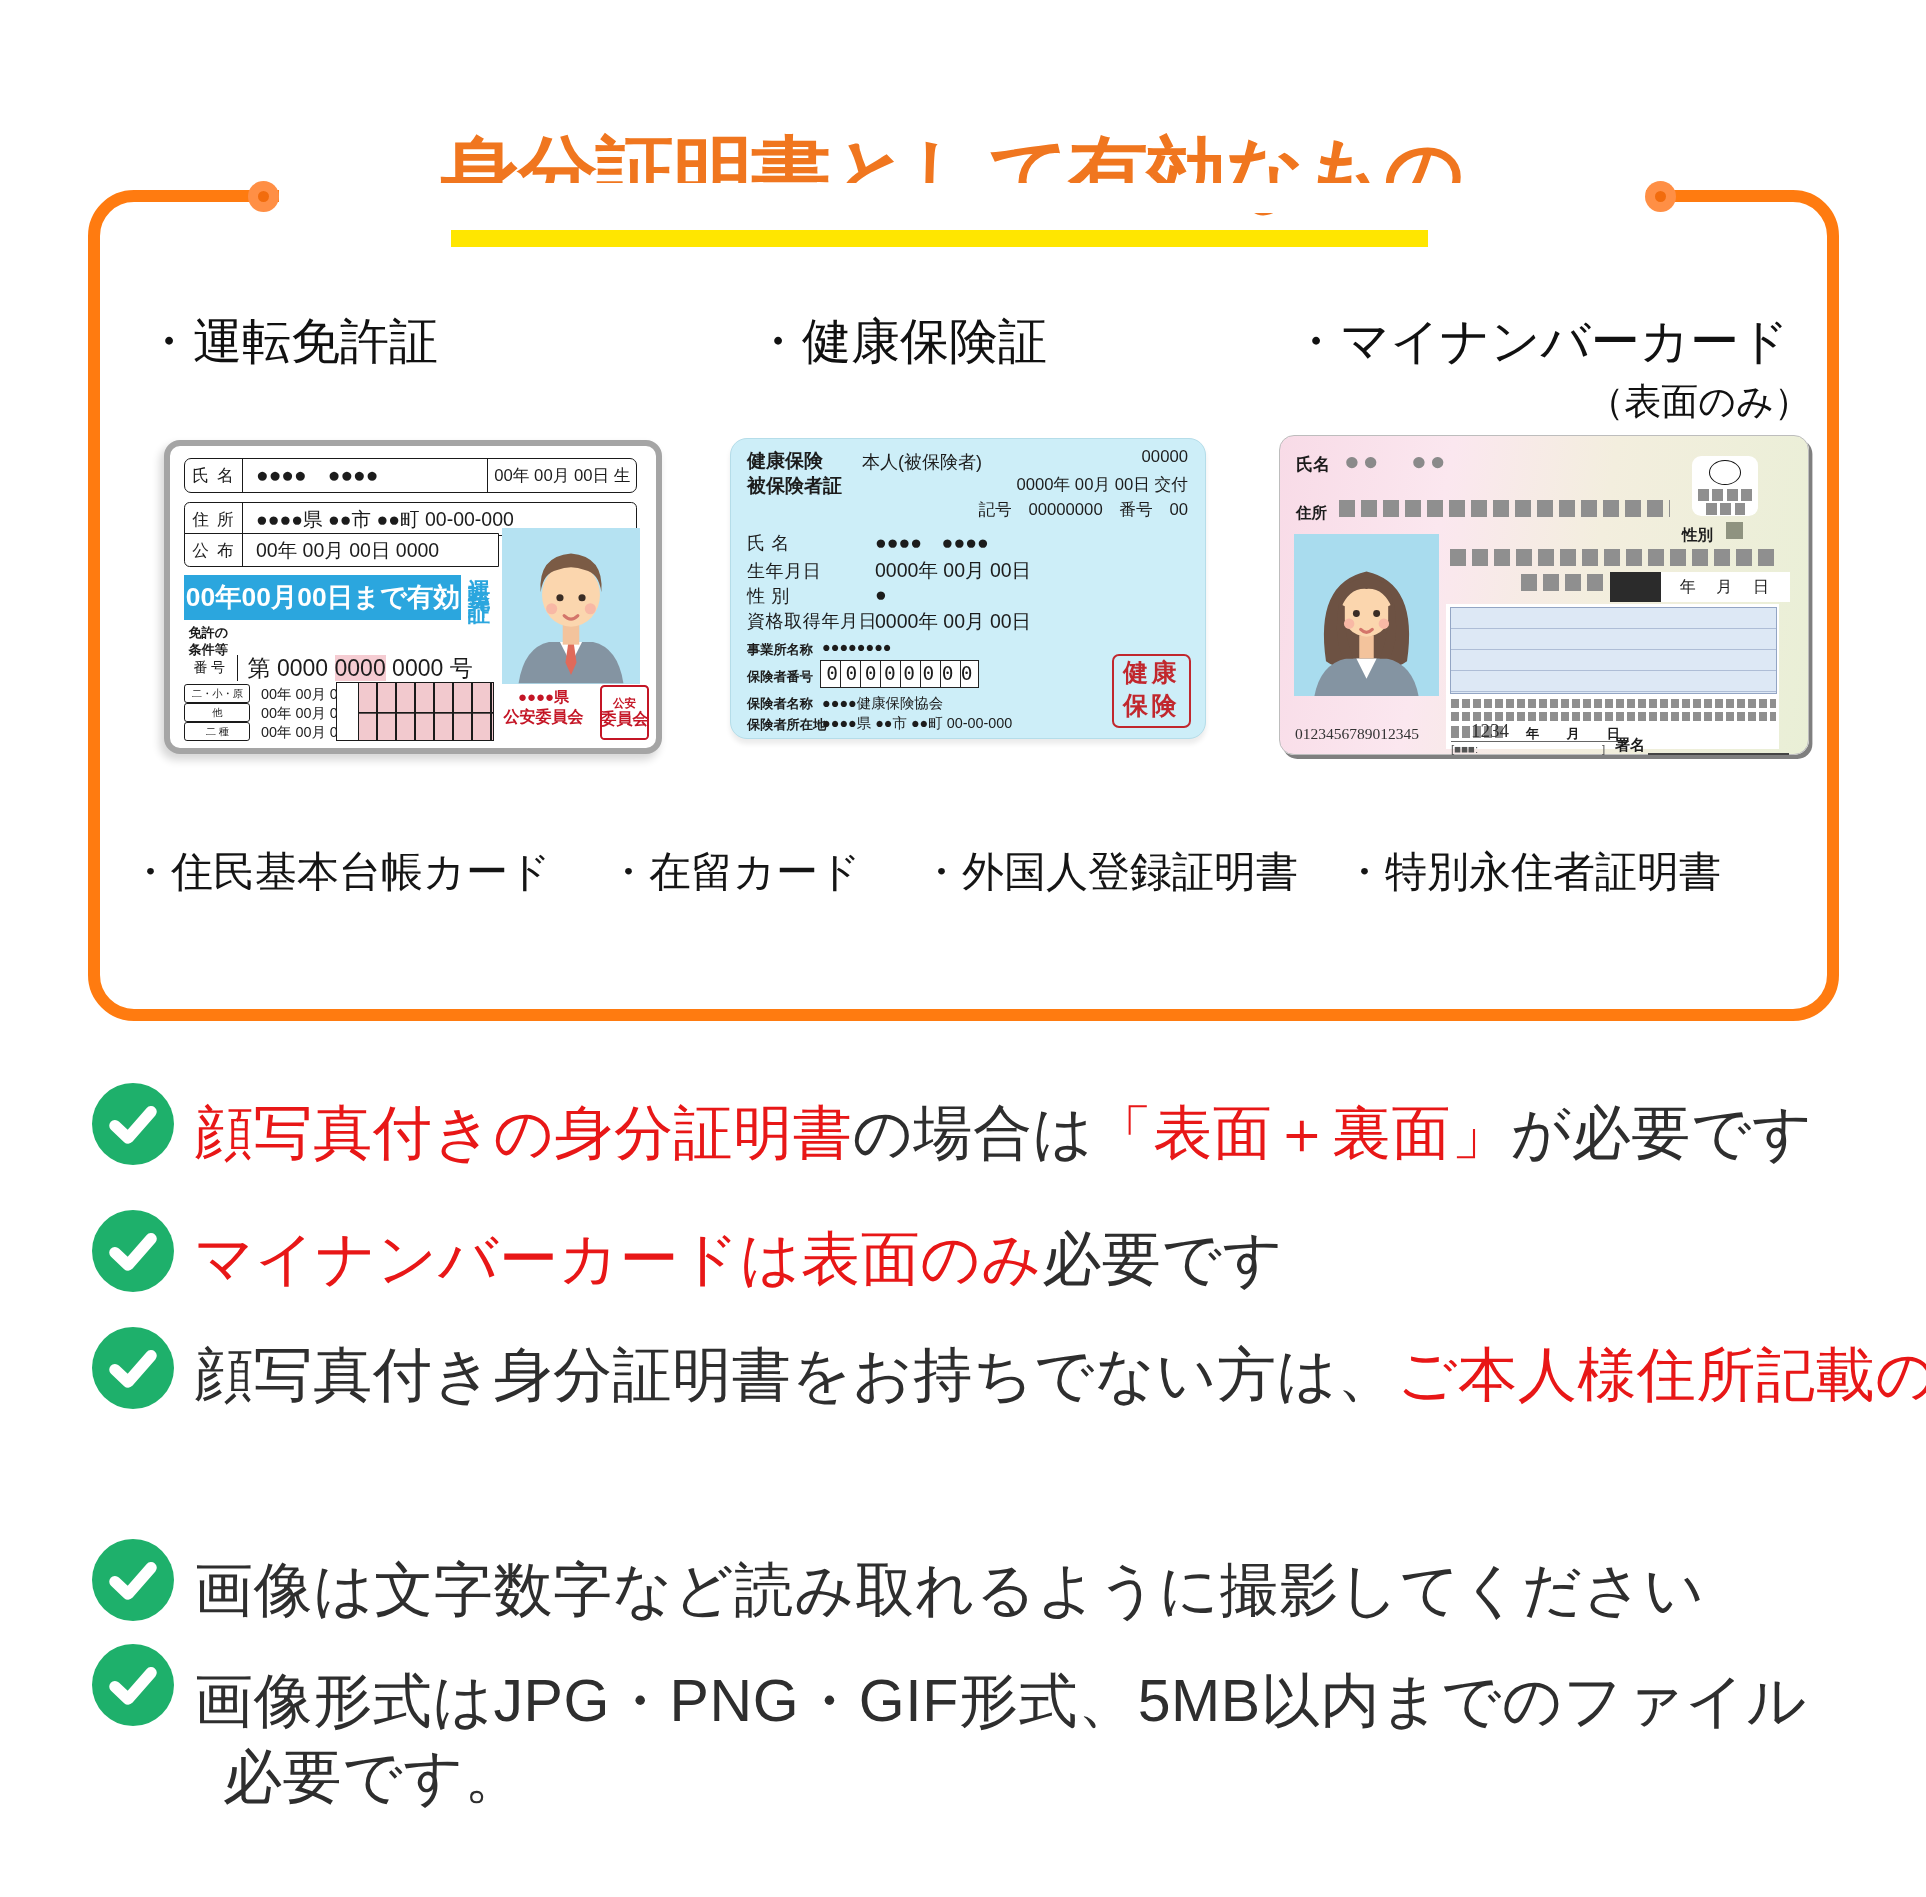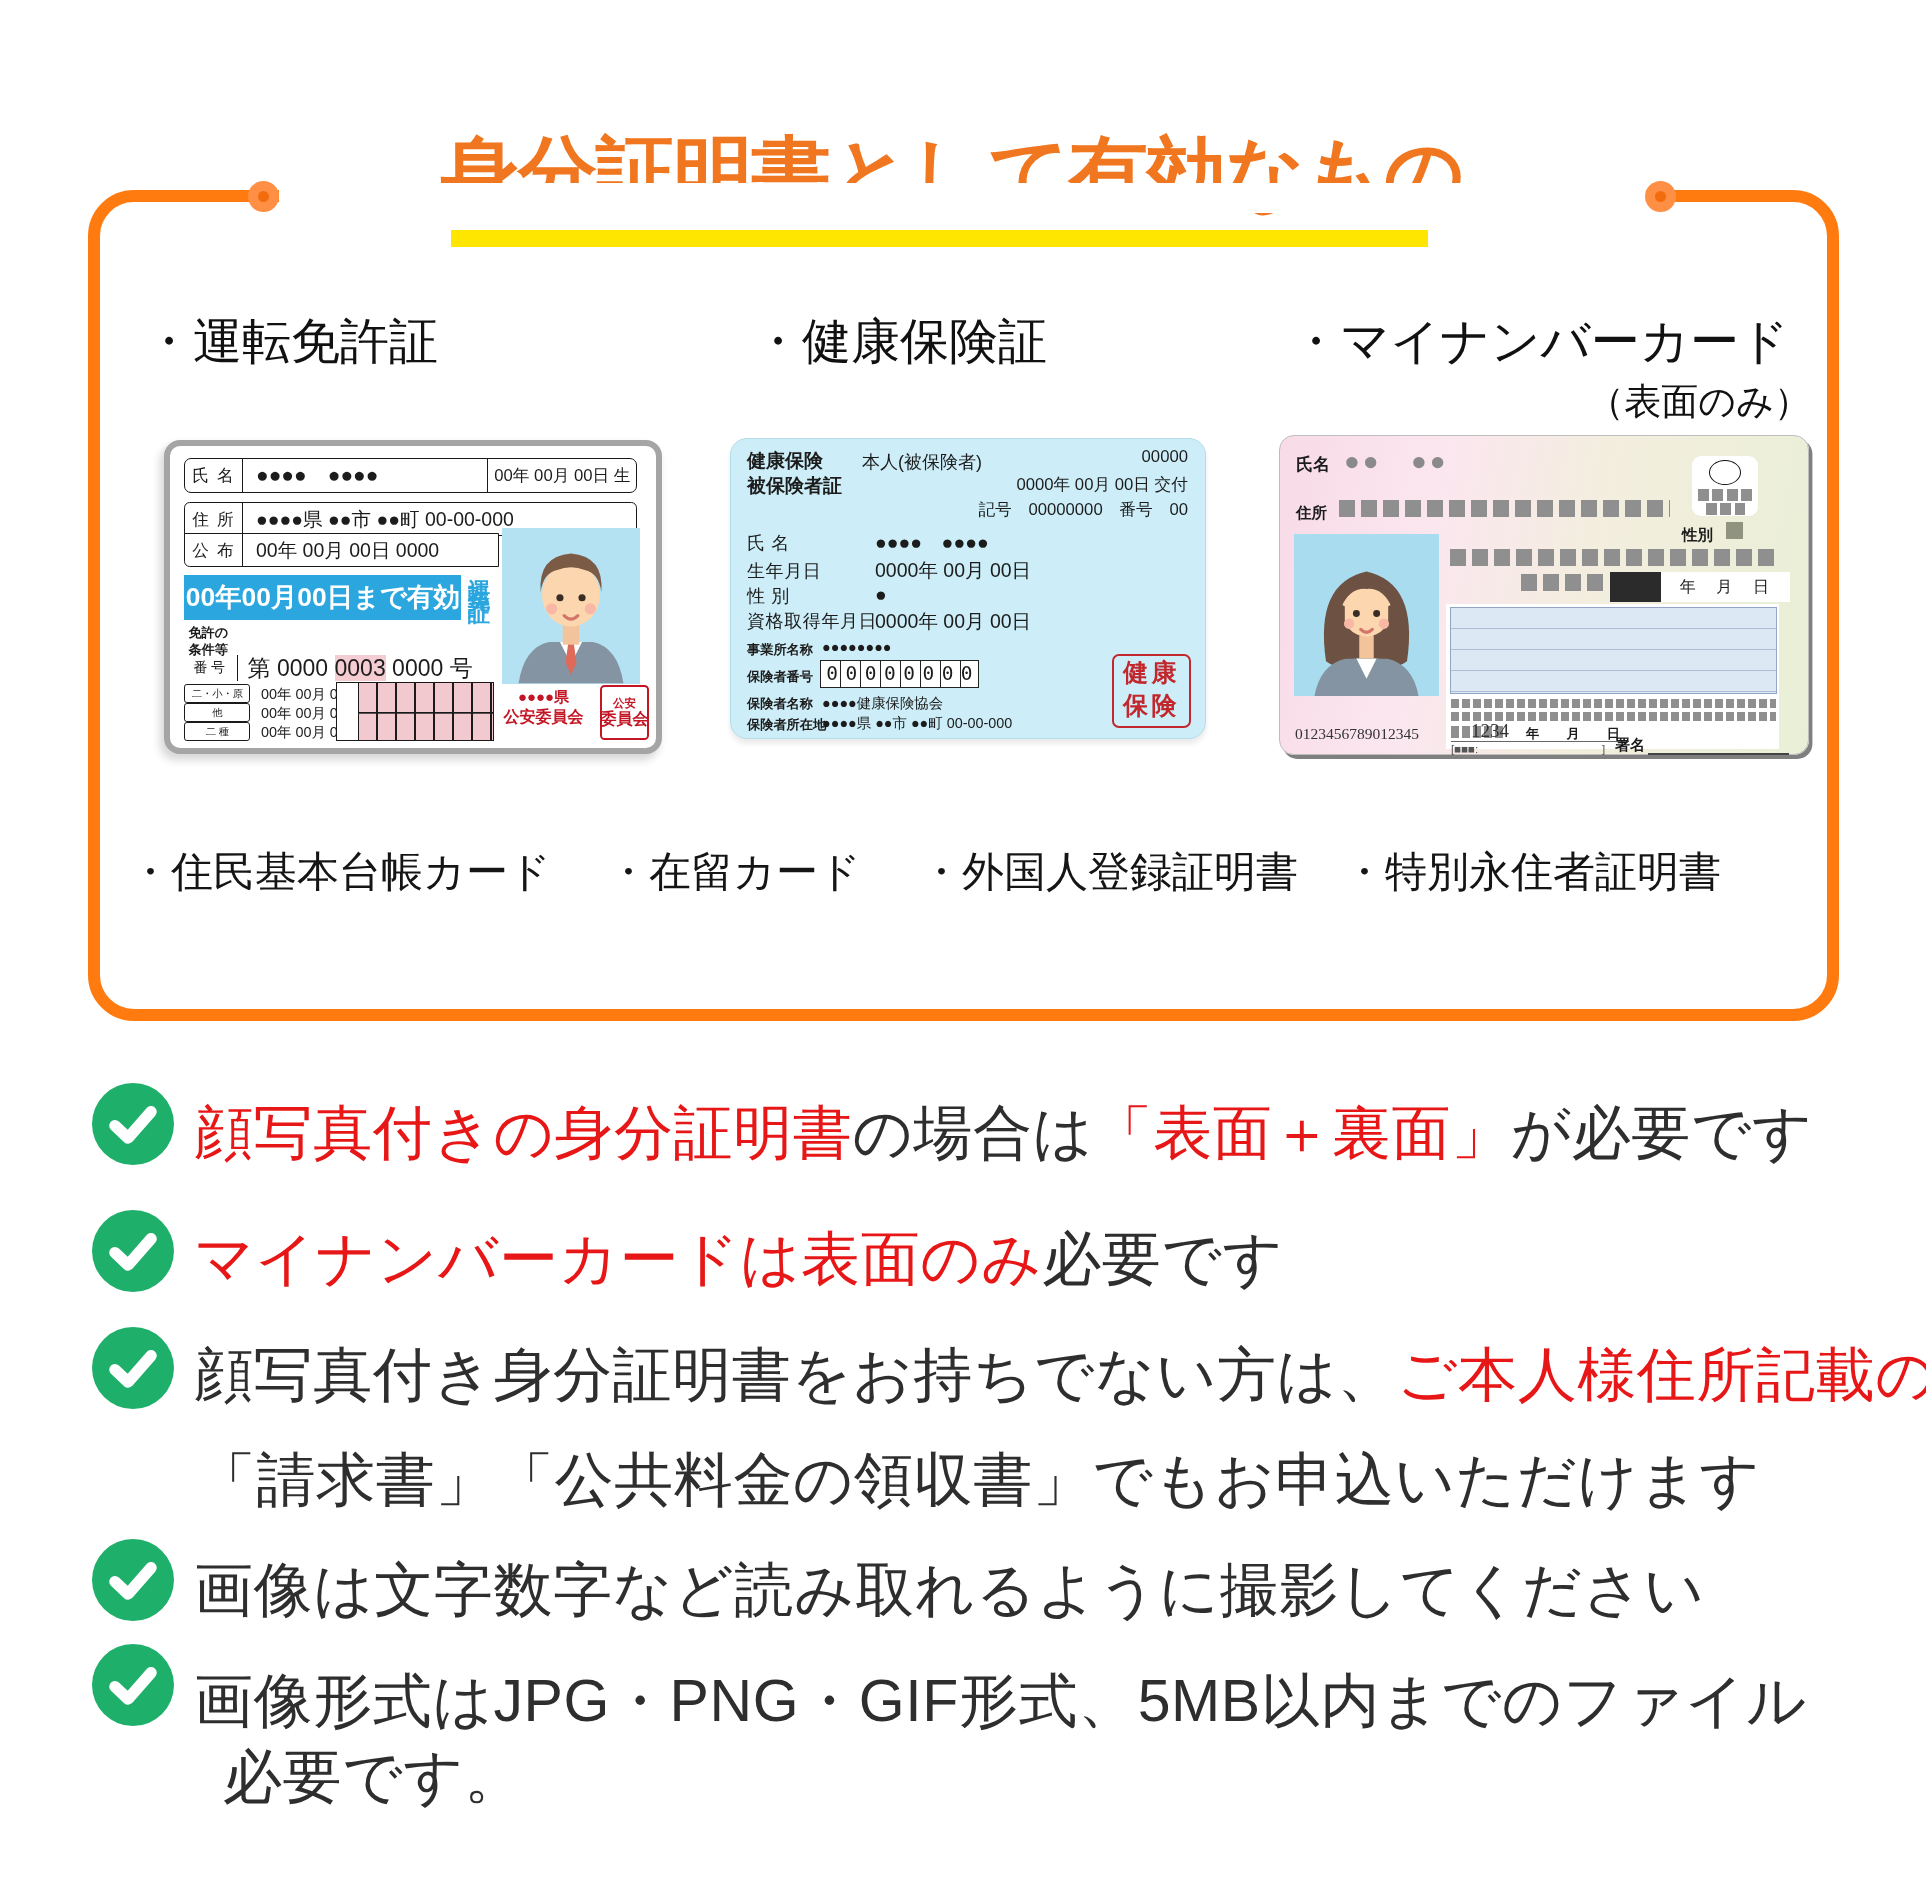--- a/index.html
+++ b/index.html
@@ -163,21 +163,21 @@
       <span class="lic-cell lab">公 布</span>
       <span class="lic-val">00年 00月 00日 0000</span>
     </div>
     <div class="abs" id="lic-band">00年00月00日まで有効</div>
     <div class="abs" id="lic-cond">
       <span>免許の</span><br>
       <span>条件等</span>
     </div>
     <div class="abs" id="lic-num">
       <span class="nlab">番号</span>
-      <span class="nval"><span>第 0000 </span><span class="hl">0003</span><span> 0000 号</span></span>
+      <span class="nval"><span>第 0000 </span><span class="hl">0000</span><span> 0000 号</span></span>
     </div>
     <div class="abs lic-srow-k" style="top:238px;">二・小・原</div>
     <div class="abs lic-srow-v" style="top:239px;">00年 00月 00日</div>
     <div class="abs lic-srow-k" style="top:257px;">他</div>
     <div class="abs lic-srow-v" style="top:258px;">00年 00月 00日</div>
     <div class="abs lic-srow-k" style="top:276px;">二 種</div>
     <div class="abs lic-srow-v" style="top:277px;">00年 00月 00日</div>
     <div class="abs" id="lic-grid">
         <div class="w"></div>
         <div class="p"></div>
@@ -303,21 +303,20 @@
       <circle cx="50" cy="50" r="50" fill="#1eb06b"></circle>
       <polyline points="28,52 44,67 72,35" fill="none" stroke="#fff" stroke-width="14" stroke-linecap="round" stroke-linejoin="round"></polyline>
     </svg>
   <div class="abs btxt" id="bt1"><span class="red">マイナンバーカードは表面のみ</span><span>必要です</span></div>
 
   <svg class="abs check" id="ck2" viewBox="0 0 100 100">
       <circle cx="50" cy="50" r="50" fill="#1eb06b"></circle>
       <polyline points="28,52 44,67 72,35" fill="none" stroke="#fff" stroke-width="14" stroke-linecap="round" stroke-linejoin="round"></polyline>
     </svg>
   <div class="abs btxt" id="bt2"><span>顔写真付き身分証明書をお持ちでない方は、</span><span class="red">ご本人様住所記載の</span></div>
-  <div class="abs btxt" id="bt2b"><span>「請求書」「公共料金の領収書」でもお申込いただけます</span></div>
 
   <svg class="abs check" id="ck3" viewBox="0 0 100 100">
       <circle cx="50" cy="50" r="50" fill="#1eb06b"></circle>
       <polyline points="28,52 44,67 72,35" fill="none" stroke="#fff" stroke-width="14" stroke-linecap="round" stroke-linejoin="round"></polyline>
     </svg>
   <div class="abs btxt" id="bt3"><span>画像は文字数字など読み取れるように撮影してください</span></div>
 
   <svg class="abs check" id="ck4" viewBox="0 0 100 100">
       <circle cx="50" cy="50" r="50" fill="#1eb06b"></circle>
       <polyline points="28,52 44,67 72,35" fill="none" stroke="#fff" stroke-width="14" stroke-linecap="round" stroke-linejoin="round"></polyline>

